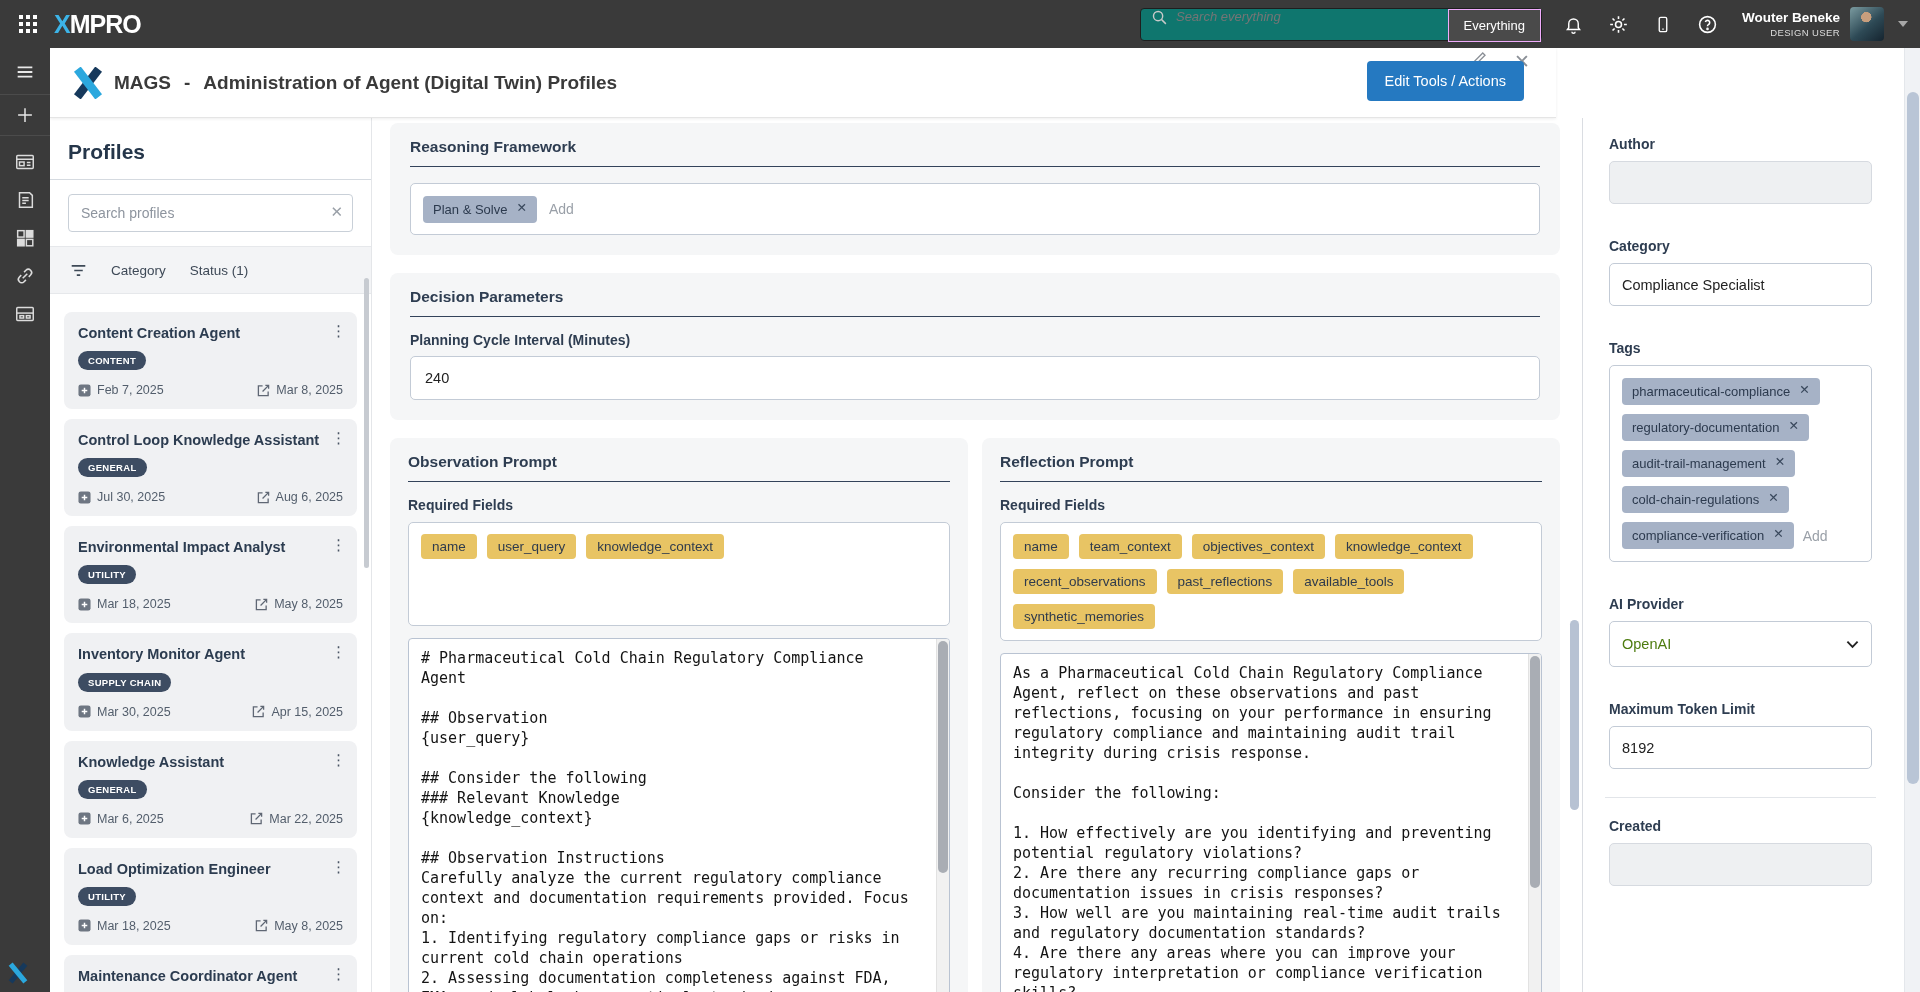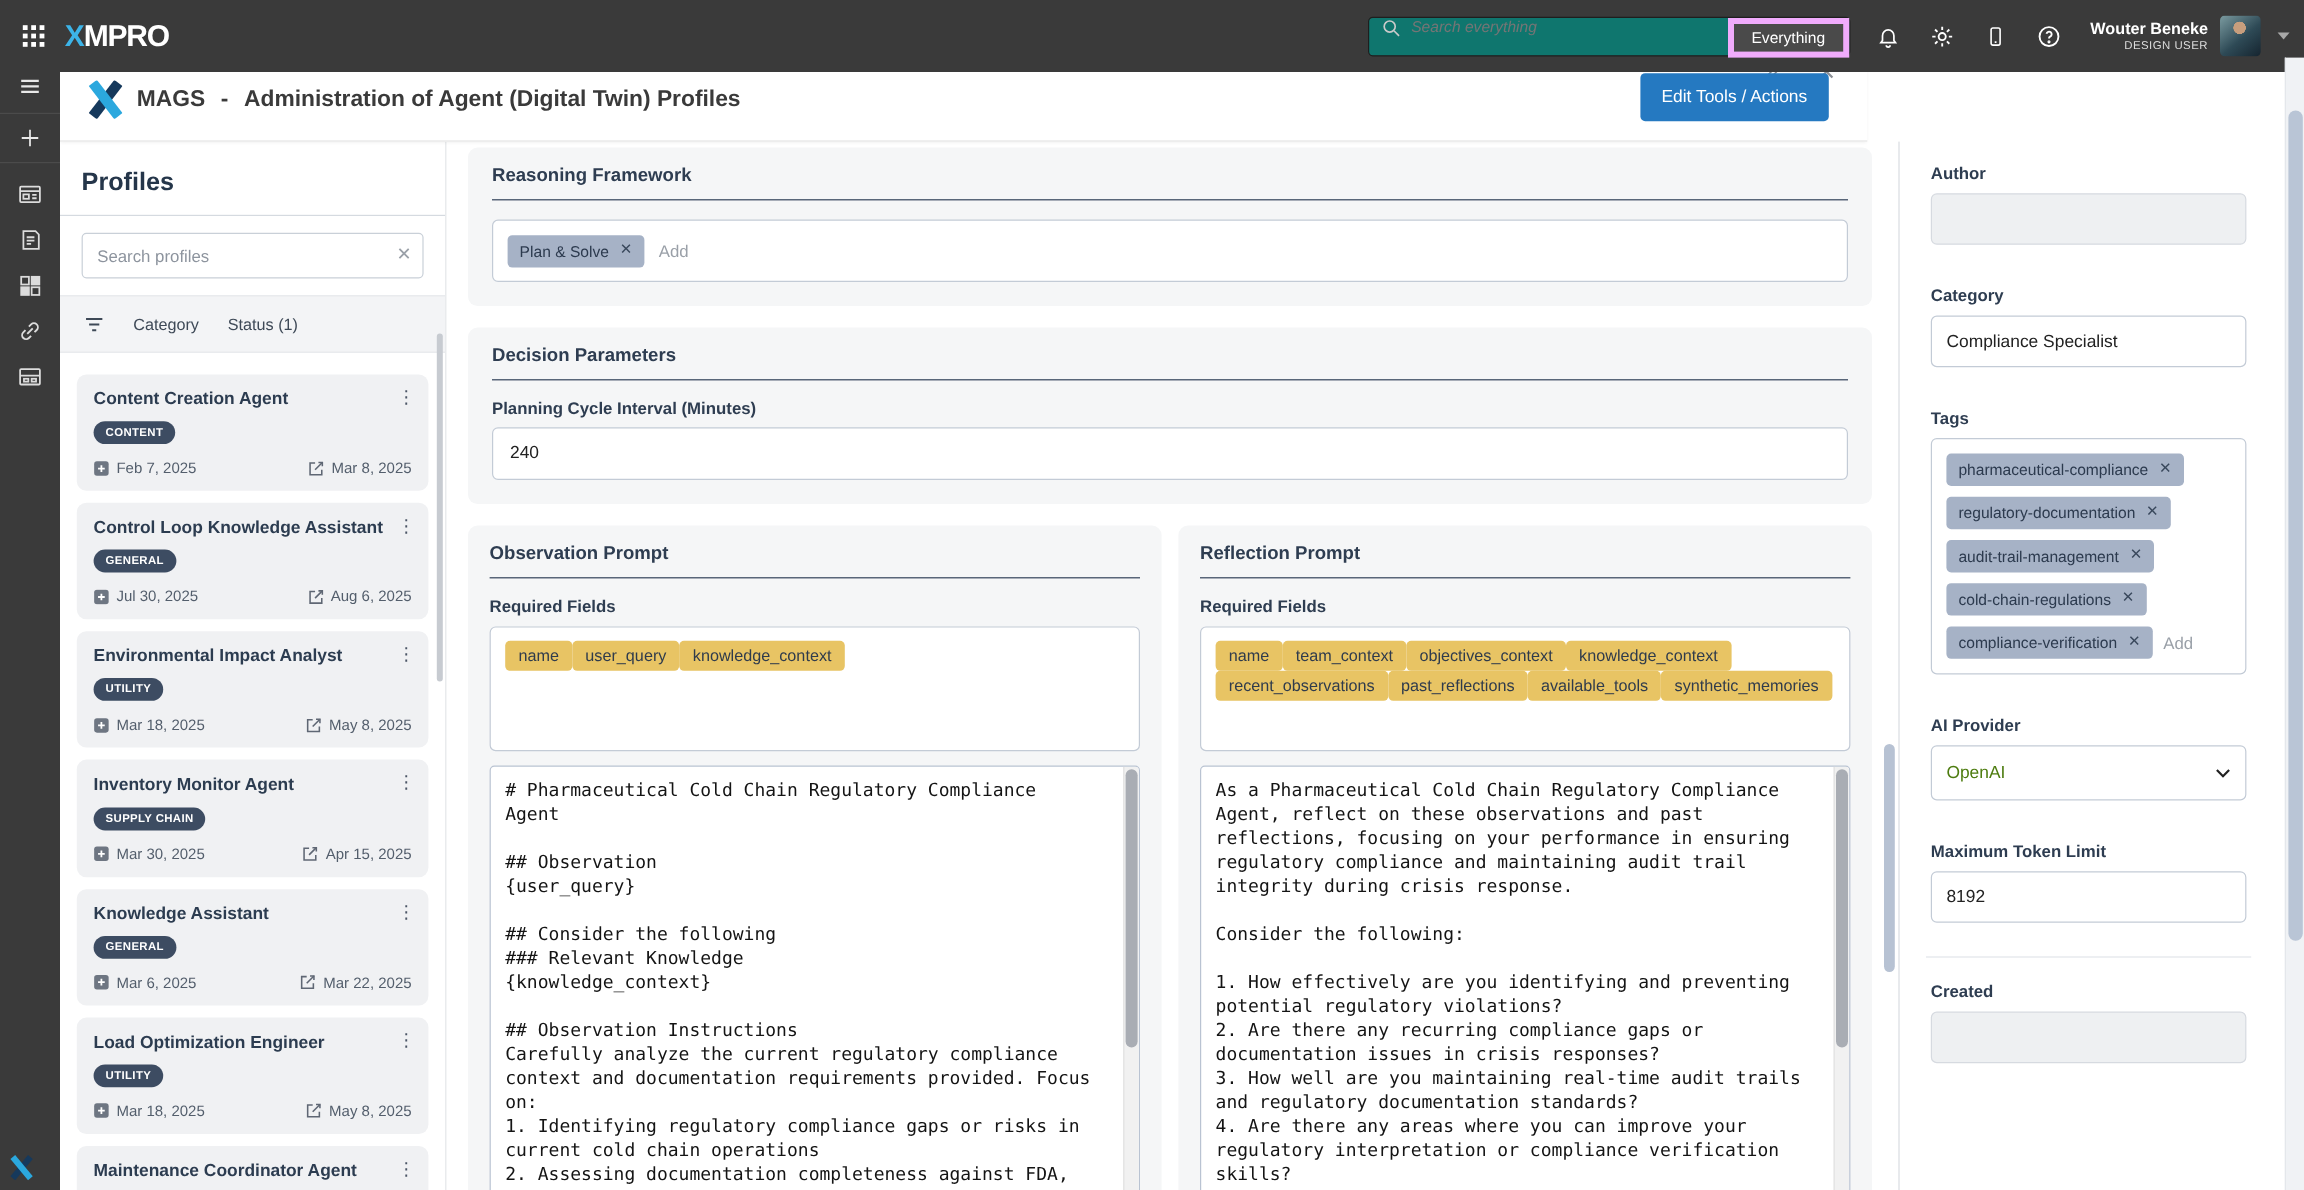--- a/index.html
+++ b/index.html
@@ -2,32 +2,32 @@
 <html><head>
 <meta charset="utf-8">
 <title>MAGS - Administration of Agent (Digital Twin) Profiles</title>
 <style>
   *{margin:0;padding:0;box-sizing:border-box}
   html,body{width:1920px;height:992px;overflow:hidden;background:#fff;
     font-family:"Liberation Sans",sans-serif;color:#333}
   svg{display:block}
 
   
-  .topbar{position:absolute;top:0;left:0;width:1920px;height:60px;background:#3a3a3a;
+  .topbar{position:absolute;top:0;left:0;width:1920px;height:48px;background:#3a3a3a;
     display:flex;align-items:center;padding:0 12px;z-index:20}
   .grid-btn{margin:0 10px 0 6px;cursor:pointer}
   .logo{color:#fff;font-size:25px;font-weight:800;letter-spacing:-1px;margin-left:6px}
   .logo .logo-x{color:#3cb4e8}
   .topbar-spacer{flex:1}
   .search-box{display:flex;align-items:flex-start;background:#0f766e;border:1px solid #1e1e1e;
     border-radius:4px;height:33px;width:402px}
   .search-box .mag{margin:0 8px 0 10px}
   .search-box input{background:transparent;border:none;outline:none;color:#ddd;
     font-style:italic;font-size:13px;flex:1;font-family:"Liberation Sans",sans-serif}
-  .scope-btn{height:33px;background:#4a4a4a;border:5px solid #f0abfc;border-radius:0;
+  .scope-btn{height:33px;background:#4a4a4a;border:1px solid #f0abfc;border-radius:0;
     color:#fff;font-size:13px;padding:0 15px;cursor:pointer;font-family:"Liberation Sans",sans-serif}
   .tb-icons{display:flex;align-items:center;gap:25px;margin:0 24px 0 22px}
   .tb-icon{cursor:pointer}
   .user-block{display:flex;align-items:center;gap:10px;cursor:pointer}
   .user-text{text-align:right;color:#fff;line-height:1.25}
   .user-name{font-size:13.5px;font-weight:700}
   .user-role{font-size:9.5px;color:#dcdcdc;letter-spacing:.4px}
   .avatar{width:34px;height:34px;border-radius:4px;
     background:radial-gradient(circle at 48% 30%,#c79e7d 0 17%,transparent 18%),
     linear-gradient(140deg,#7b9ba0,#2e4a56 55%,#15242f)}
@@ -91,21 +91,21 @@
   .chip-x{font-size:12.5px;color:#39485c;cursor:pointer;line-height:1}
   .add-ph{color:#9aa0a8;font-size:14px}
   .field-label{font-size:14px;font-weight:700;color:#2e3d51}
   .dp-label{margin-top:15px}
   .dp-input{margin-top:8px;width:100%;height:44px;background:#fff;border:1px solid #c3cbd6;
     border-radius:5px;padding:0 14px;font-size:14.5px;color:#222;font-family:"Liberation Sans",sans-serif}
   .prompts-row{display:flex;gap:14px}
   .prompt-card{flex:1;background:#f5f6f7;border-radius:8px;padding:15px 18px 20px;height:760px}
   .rq-label{margin-top:15px}
   .rq-box{margin-top:9px;background:#fff;border:1px solid #c3cbd6;border-radius:5px;min-height:104px;
-    padding:11px 12px;display:flex;flex-wrap:wrap;align-content:flex-start}
+    padding:11px 12px;display:flex;flex-wrap:wrap;gap:10px;align-content:flex-start}
   .field-tag{background:#e8c464;color:#2f3b4c;font-size:13.5px;border-radius:4px;padding:5px 11px}
   .prompt-editor{margin-top:12px;position:relative;background:#fff;border:1px solid #b9c3d2;
     border-radius:4px;height:480px;overflow:hidden;cursor:text}
   .prompt-editor pre{font-family:"DejaVu Sans Mono",monospace;font-size:15px;line-height:20px;
     color:#141414;white-space:pre-wrap;padding:9px 26px 8px 12px}
   .editor-scrollbar{position:absolute;top:0;right:0;width:13px;height:100%;background:#f1f1f1;
     border-left:1px solid #e2e2e2}
   .editor-thumb{position:absolute;top:2px;left:1px;width:10px;height:232px;background:#a9adb4;border-radius:5px}
   .main-scrollbar{position:absolute;right:3px;top:502px;width:9px;height:190px;background:#b7c2d3;border-radius:5px}
 

